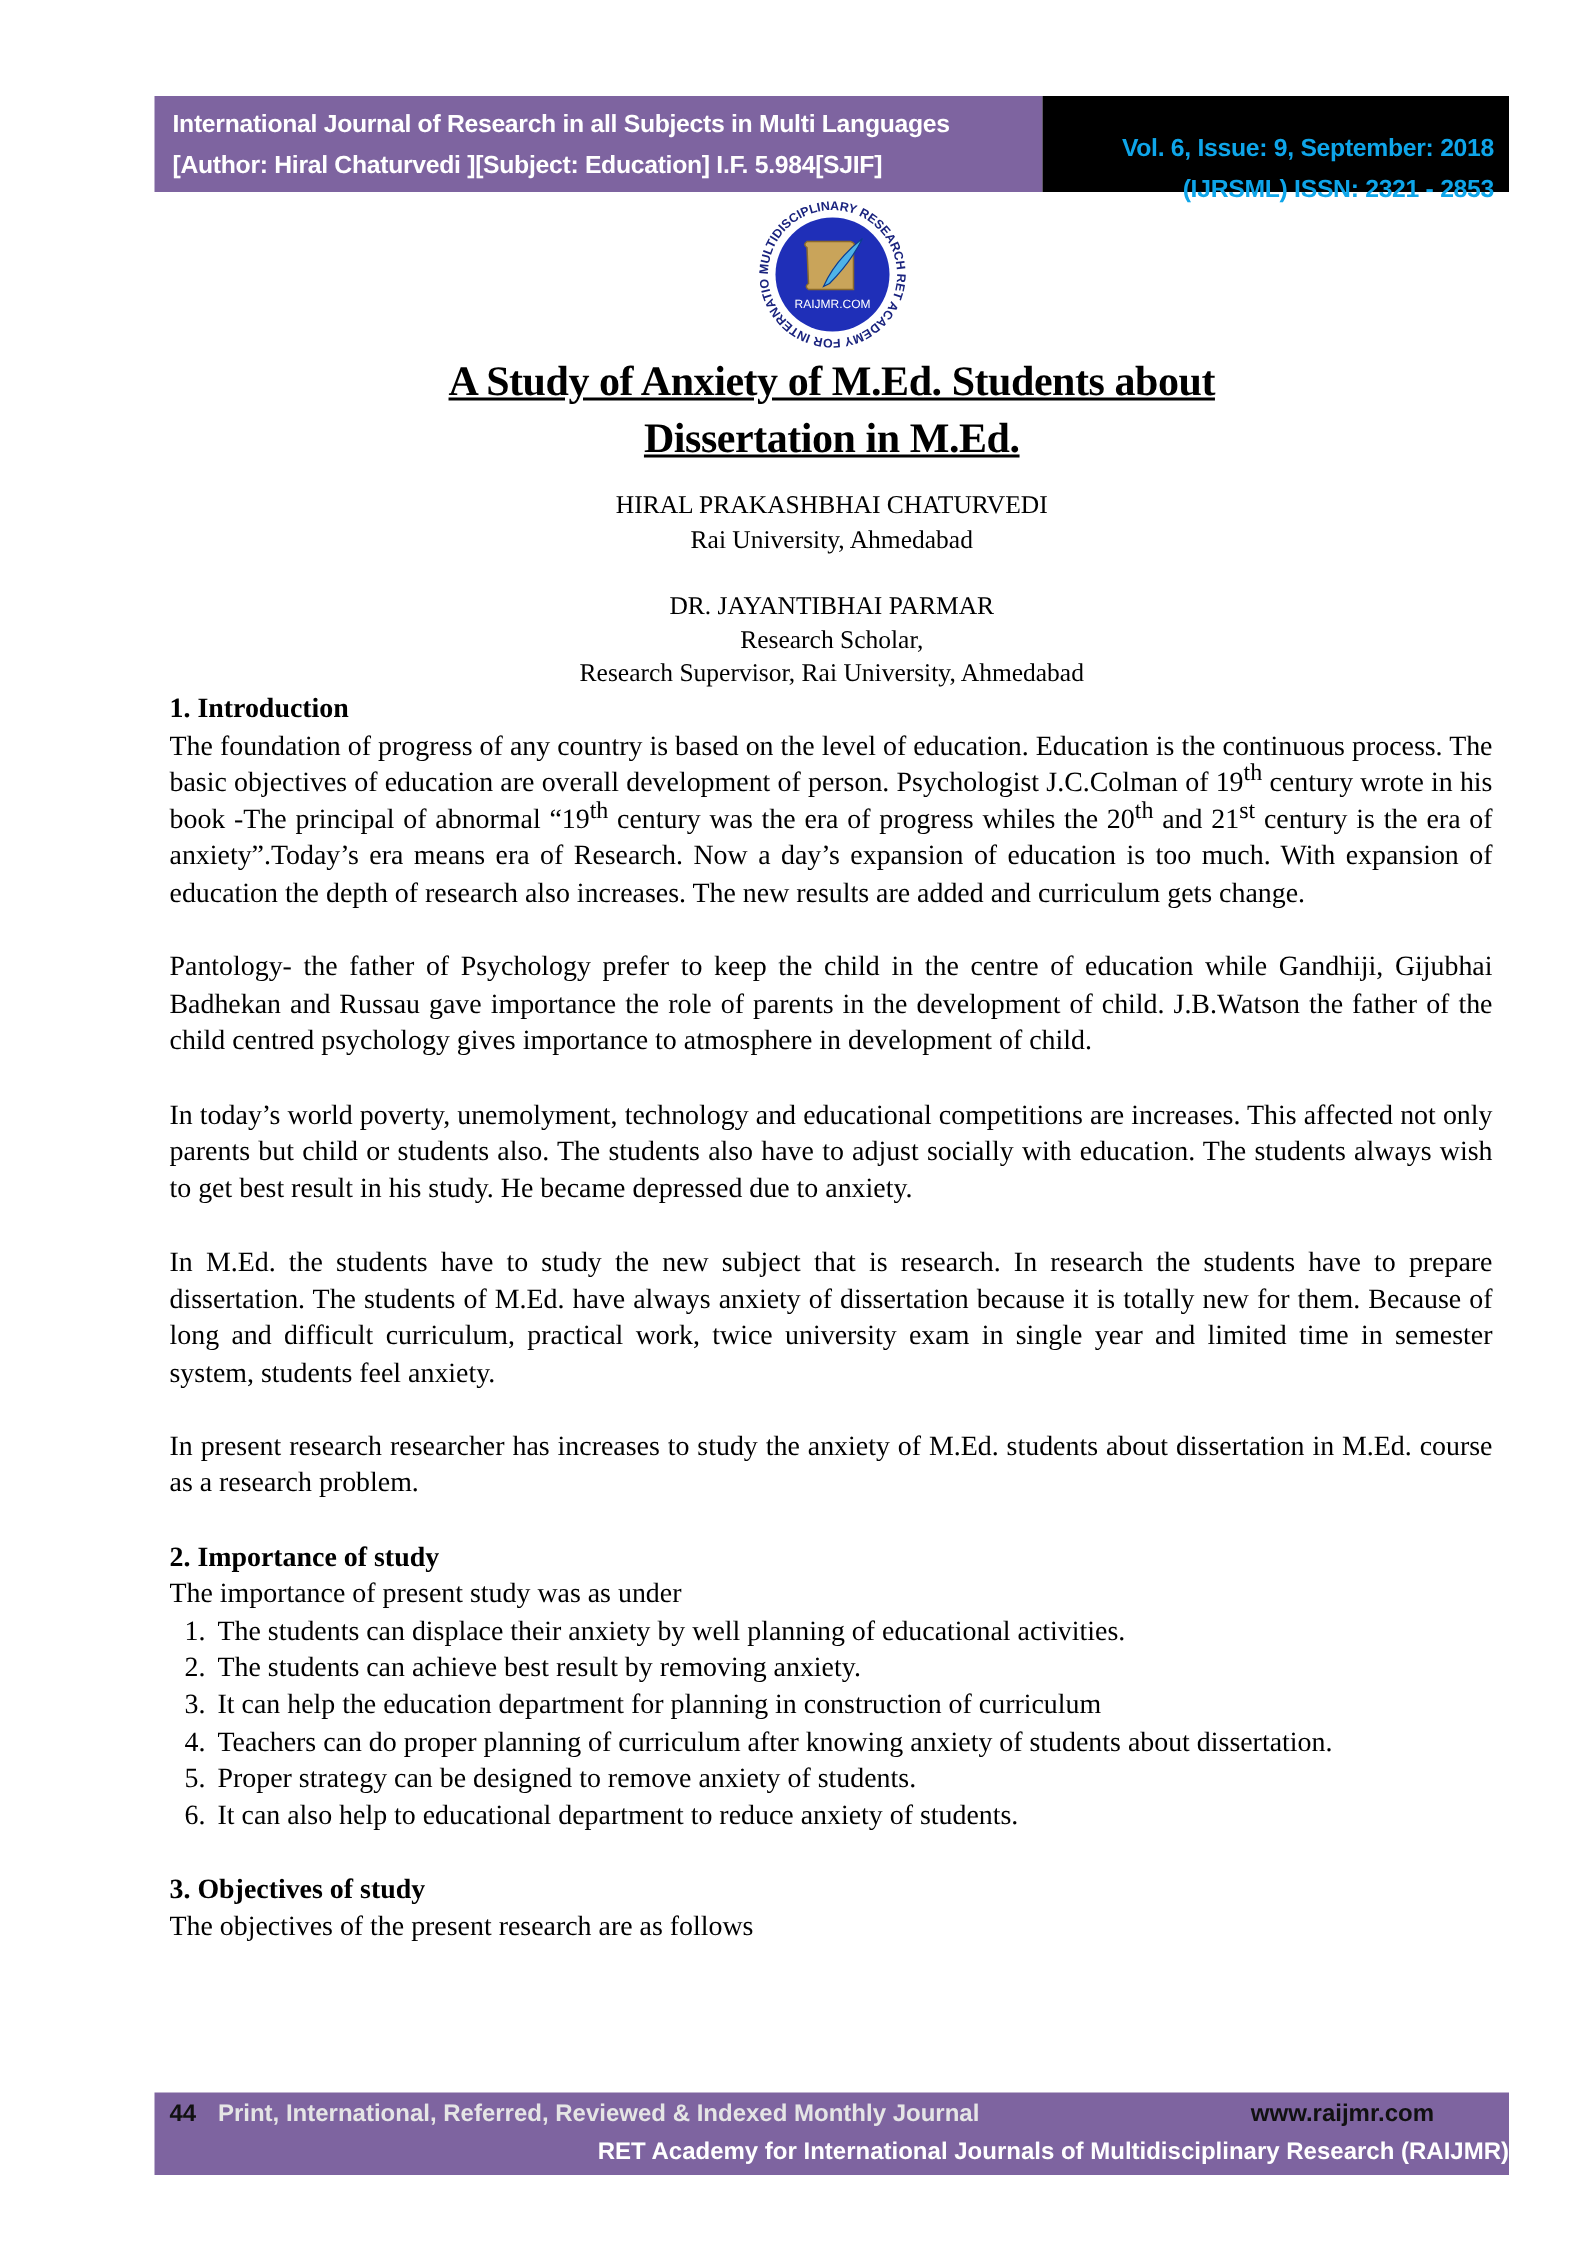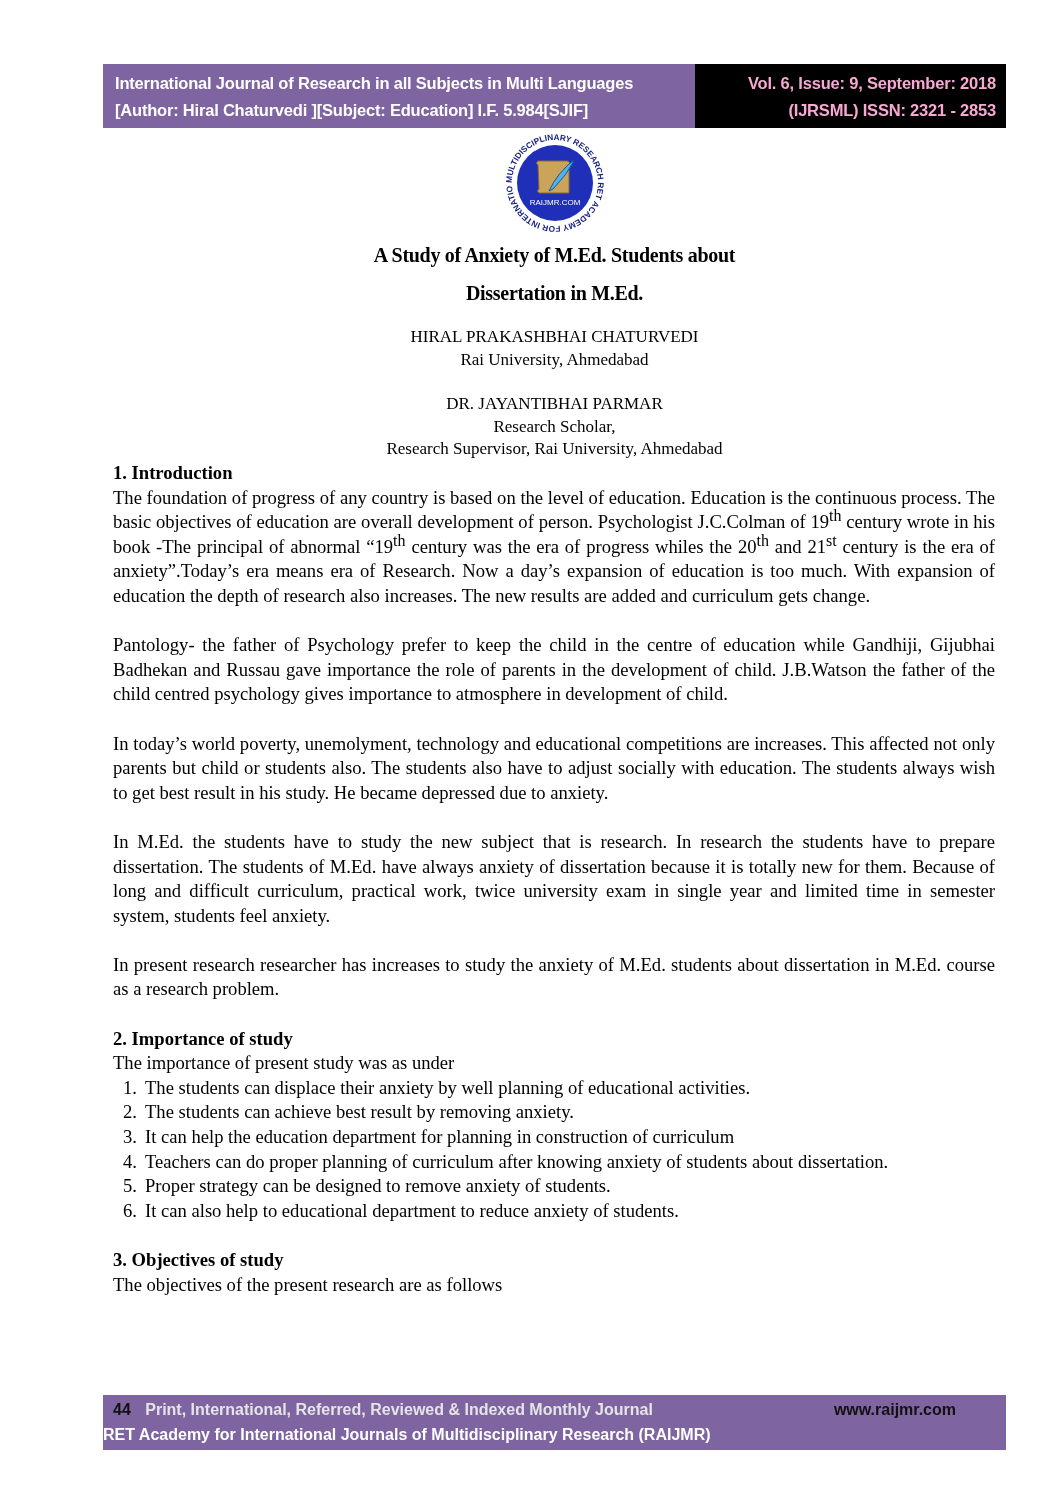--- a/index.html
+++ b/index.html
@@ -3,29 +3,29 @@
 <meta charset="utf-8">
 <style>
   html, body { margin: 0; padding: 0; background: #ffffff; }
   body { width: 1058px; height: 1497px; position: relative; overflow: hidden;
          font-family: "Liberation Serif", "DejaVu Serif", serif; color: #000; }
   .hdr { position: absolute; left: 103px; top: 64px; width: 903px; height: 64px; display: flex; }
   .hdr-left { background: #7e64a0; width: 592px; height: 64px; box-sizing: border-box;
               padding: 6px 0 0 12px; color: #fff; font-family: "Liberation Sans", "DejaVu Sans", sans-serif;
               font-weight: bold; font-size: 16.5px; line-height: 27px; letter-spacing: -0.2px; }
   .hdr-right { background: #000; width: 311px; height: 64px; box-sizing: border-box;
-               padding: 6px 10px 0 0; color: #f9a8d4; text-align: right;
+               padding: 22px 10px 0 0; color: #0ea5e9; text-align: right;
                font-family: "Liberation Sans", "DejaVu Sans", sans-serif; font-weight: bold;
                font-size: 16.5px; line-height: 27px; letter-spacing: -0.2px; }
   .hdr-line { display: block; white-space: nowrap; }
 
   .logo { position: absolute; left: 505px; top: 133px; width: 100px; height: 100px; }
 
   .title { position: absolute; left: 103px; top: 236px; width: 903px; text-align: center;
-           font-weight: bold; font-size: 20px; line-height: 38px; letter-spacing: -0.3px; }
+           font-weight: bold; font-size: 28px; line-height: 38px; letter-spacing: -0.3px; text-decoration: underline; }
   .authors { position: absolute; left: 103px; top: 326px; width: 903px; text-align: center;
              font-size: 17px; line-height: 22.5px; }
   .authors .gap { height: 22px; }
 
   .body { position: absolute; left: 113px; top: 461px; width: 882px;
           font-size: 18.6px; line-height: 24.6px; }
   .sec-h { font-weight: bold; }
   .para { text-align: justify; margin: 0; }
   .para-gap { height: 24.6px; }
   sup { font-size: 16px; line-height: 0; vertical-align: 7px; }
@@ -33,21 +33,21 @@
   ol.list li { display: flex; text-align: justify; }
   ol.list .num { width: 32px; flex: none; text-align: right; padding-right: 8px; box-sizing: border-box; }
   ol.list .txt { flex: 1; text-align: justify; }
 
   .ftr { position: absolute; left: 103px; top: 1395px; width: 903px; height: 55px; background: #7e64a0;
          font-family: "Liberation Sans", "DejaVu Sans", sans-serif; font-weight: bold; font-size: 16px; }
   .ftr .row1 { position: absolute; left: 10px; top: 3px; width: 880px; white-space: nowrap; line-height: 24px; }
   .ftr .pg { color: #111; margin-right: 10px; }
   .ftr .tag { color: #e5e5e5; }
   .ftr .url { position: absolute; right: 37px; top: 0; color: #111; }
-  .ftr .row2 { position: absolute; left: 0; top: 28px; width: 903px; text-align: left; color: #fff; line-height: 24px; }
+  .ftr .row2 { position: absolute; left: 0; top: 28px; width: 903px; text-align: right; color: #fff; line-height: 24px; }
 </style>
 </head>
 <body>
 
 <div class="hdr">
   <div class="hdr-left">
     <span class="hdr-line">International Journal of Research in all Subjects in Multi Languages</span>
     <span class="hdr-line">[Author: Hiral Chaturvedi ][Subject: Education] I.F. 5.984[SJIF]</span>
   </div>
   <div class="hdr-right">

